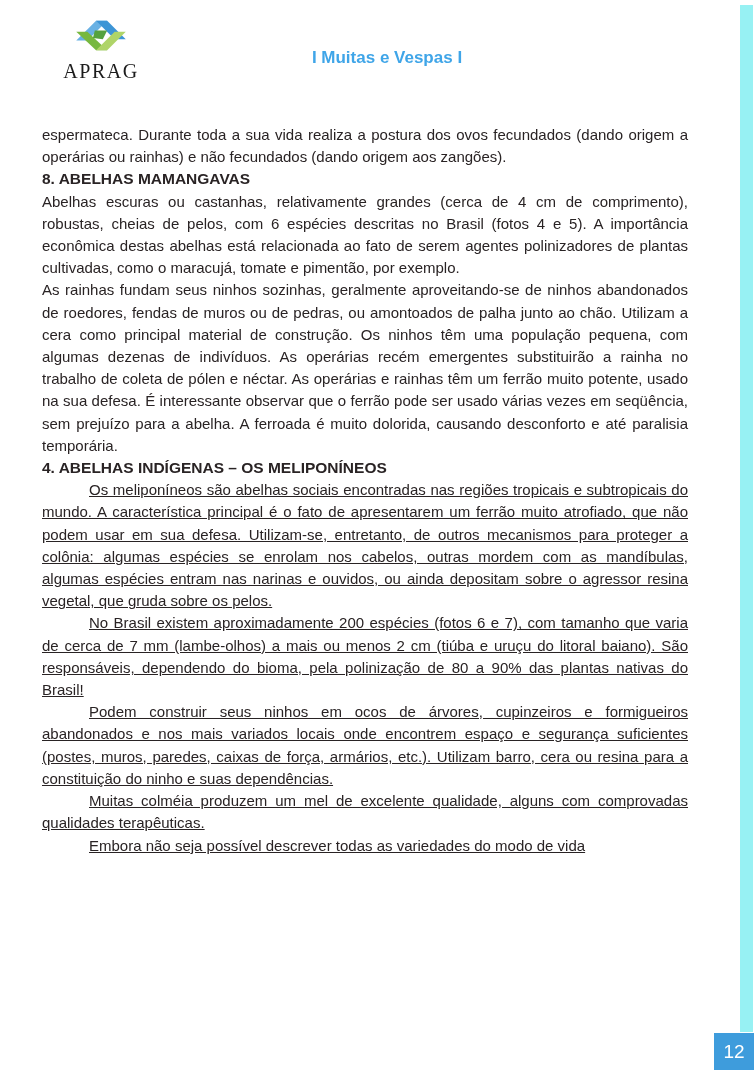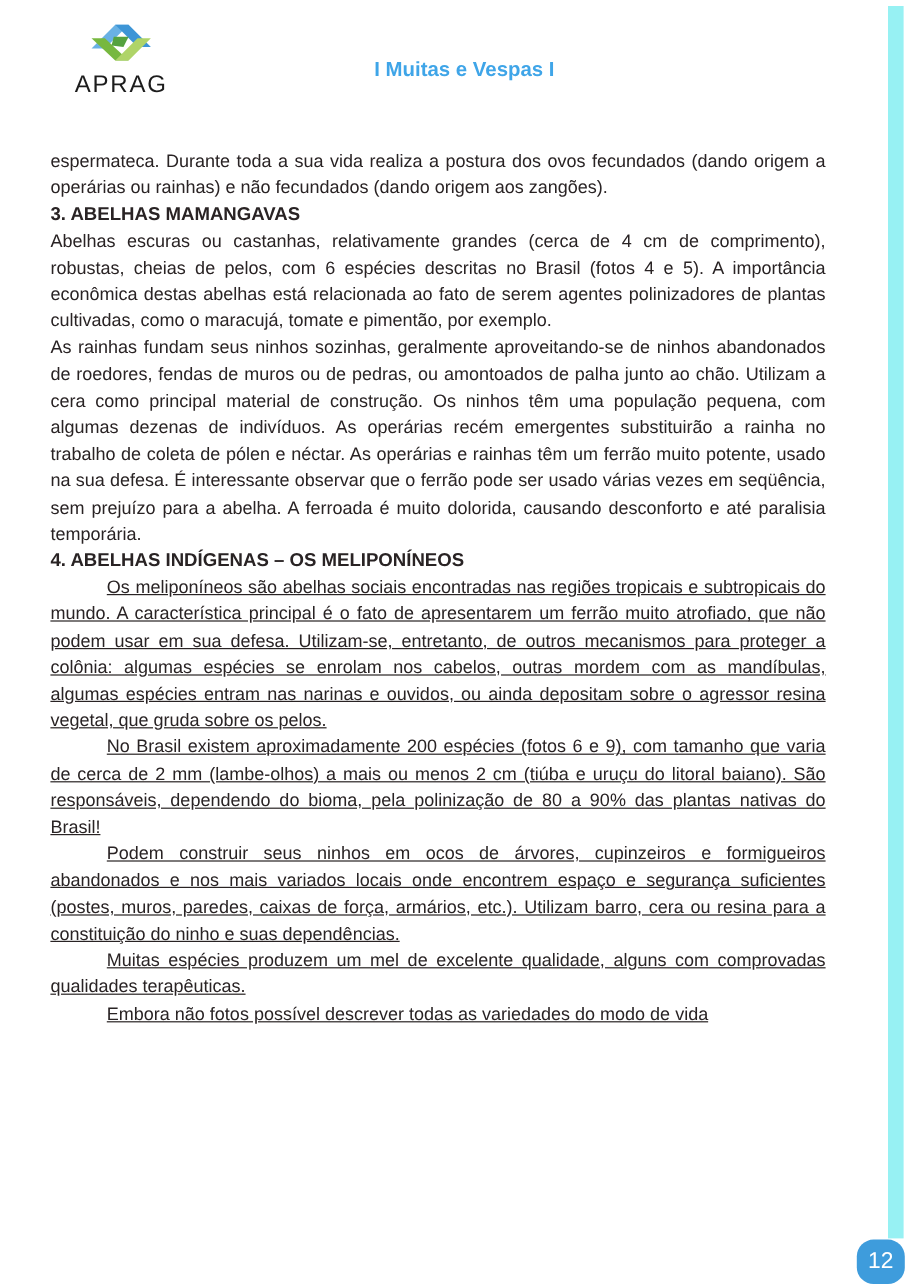--- a/index.html
+++ b/index.html
@@ -17,30 +17,29 @@
     background:#97F1F3;
   }
   
   .page-num-box {
     position:absolute; right:0; bottom:0;
     width:40px; height:37px;
     background:#3E9CDC;
     color:#ffffff;
     display:flex; align-items:center; justify-content:center;
     font-size:19px;
-    border-radius:14px;
   }
   
   .logo {
     position:absolute; left:58px; top:12px; width:86px;
     text-align:center;
   }
   .logo svg { display:block; margin:0 auto; }
   .logo-text {
-    font-family:Liberation Sans, sans-serif;
+    font-family:Liberation Serif, serif;
     font-size:20px; letter-spacing:1.5px;
     color:#1c1c1c; margin-top:1px;
   }
   .header-title {
     position:absolute; left:57px; top:48px; width:660px;
     text-align:center;
     color:#3FA5E8;
     font-weight:bold;
     font-size:17px;
   }
@@ -80,26 +79,26 @@
       <polygon points="38,30 58,30 51,44 35,42" fill="#55A23F"></polygon>
     </svg>
   </span>
   <div class="logo-text">APRAG</div>
 </div>
 
 <div class="header-title">I Muitas e Vespas I</div>
 
 <div class="content">
   <p class="p-first">espermateca. Durante toda a sua vida realiza a postura dos ovos fecundados (dando origem a operárias ou rainhas) e não fecundados (dando origem aos zangões).</p>
-  <h2 class="h-sec3">3. ABELHAS MAMANGAVAS</h2>
+  <h2 class="h-sec3">8. ABELHAS MAMANGAVAS</h2>
   <p>Abelhas escuras ou castanhas, relativamente grandes (cerca de 4 cm de comprimento), robustas, cheias de pelos, com 6 espécies descritas no Brasil (fotos 4 e 5). A importância econômica destas abelhas está relacionada ao fato de serem agentes polinizadores de plantas cultivadas, como o maracujá, tomate e pimentão, por exemplo.</p>
   <p>As rainhas fundam seus ninhos sozinhas, geralmente aproveitando-se de ninhos abandonados de roedores, fendas de muros ou de pedras, ou amontoados de palha junto ao chão. Utilizam a cera como principal material de construção. Os ninhos têm uma população pequena, com algumas dezenas de indivíduos. As operárias recém emergentes substituirão a rainha no trabalho de coleta de pólen e néctar. As operárias e rainhas têm um ferrão muito potente, usado na sua defesa. É interessante observar que o ferrão pode ser usado várias vezes em seqüência, sem prejuízo para a abelha. A ferroada é muito dolorida, causando desconforto e até paralisia temporária.</p>
   <h2 class="h-sec4">4. ABELHAS INDÍGENAS – OS MELIPONÍNEOS</h2>
   <p class="indent">Os meliponíneos são abelhas sociais encontradas nas regiões tropicais e subtropicais do mundo. A característica principal é o fato de apresentarem um ferrão muito atrofiado, que não podem usar em sua defesa. Utilizam-se, entretanto, de outros mecanismos para proteger a colônia: algumas espécies se enrolam nos cabelos, outras mordem com as mandíbulas, algumas espécies entram nas narinas e ouvidos, ou ainda depositam sobre o agressor resina vegetal, que gruda sobre os pelos.</p>
-  <p class="indent">No Brasil existem aproximadamente 200 espécies (fotos 6 e 9), com tamanho que varia de cerca de 2 mm (lambe-olhos) a mais ou menos 2 cm (tiúba e uruçu do litoral baiano). São responsáveis, dependendo do bioma, pela polinização de 80 a 90% das plantas nativas do Brasil!</p>
+  <p class="indent">No Brasil existem aproximadamente 200 espécies (fotos 6 e 7), com tamanho que varia de cerca de 7 mm (lambe-olhos) a mais ou menos 2 cm (tiúba e uruçu do litoral baiano). São responsáveis, dependendo do bioma, pela polinização de 80 a 90% das plantas nativas do Brasil!</p>
   <p class="indent">Podem construir seus ninhos em ocos de árvores, cupinzeiros e formigueiros abandonados e nos mais variados locais onde encontrem espaço e segurança suficientes (postes, muros, paredes, caixas de força, armários, etc.). Utilizam barro, cera ou resina para a constituição do ninho e suas dependências.</p>
-  <p class="indent">Muitas espécies produzem um mel de excelente qualidade, alguns com comprovadas qualidades terapêuticas.</p>
-  <p class="indent">Embora não fotos possível descrever todas as variedades do modo de vida</p>
+  <p class="indent">Muitas colméia produzem um mel de excelente qualidade, alguns com comprovadas qualidades terapêuticas.</p>
+  <p class="indent">Embora não seja possível descrever todas as variedades do modo de vida</p>
 </div>
 
 <div class="page-num-box">
   <span>12</span>
 </div>
 
 </body></html>

